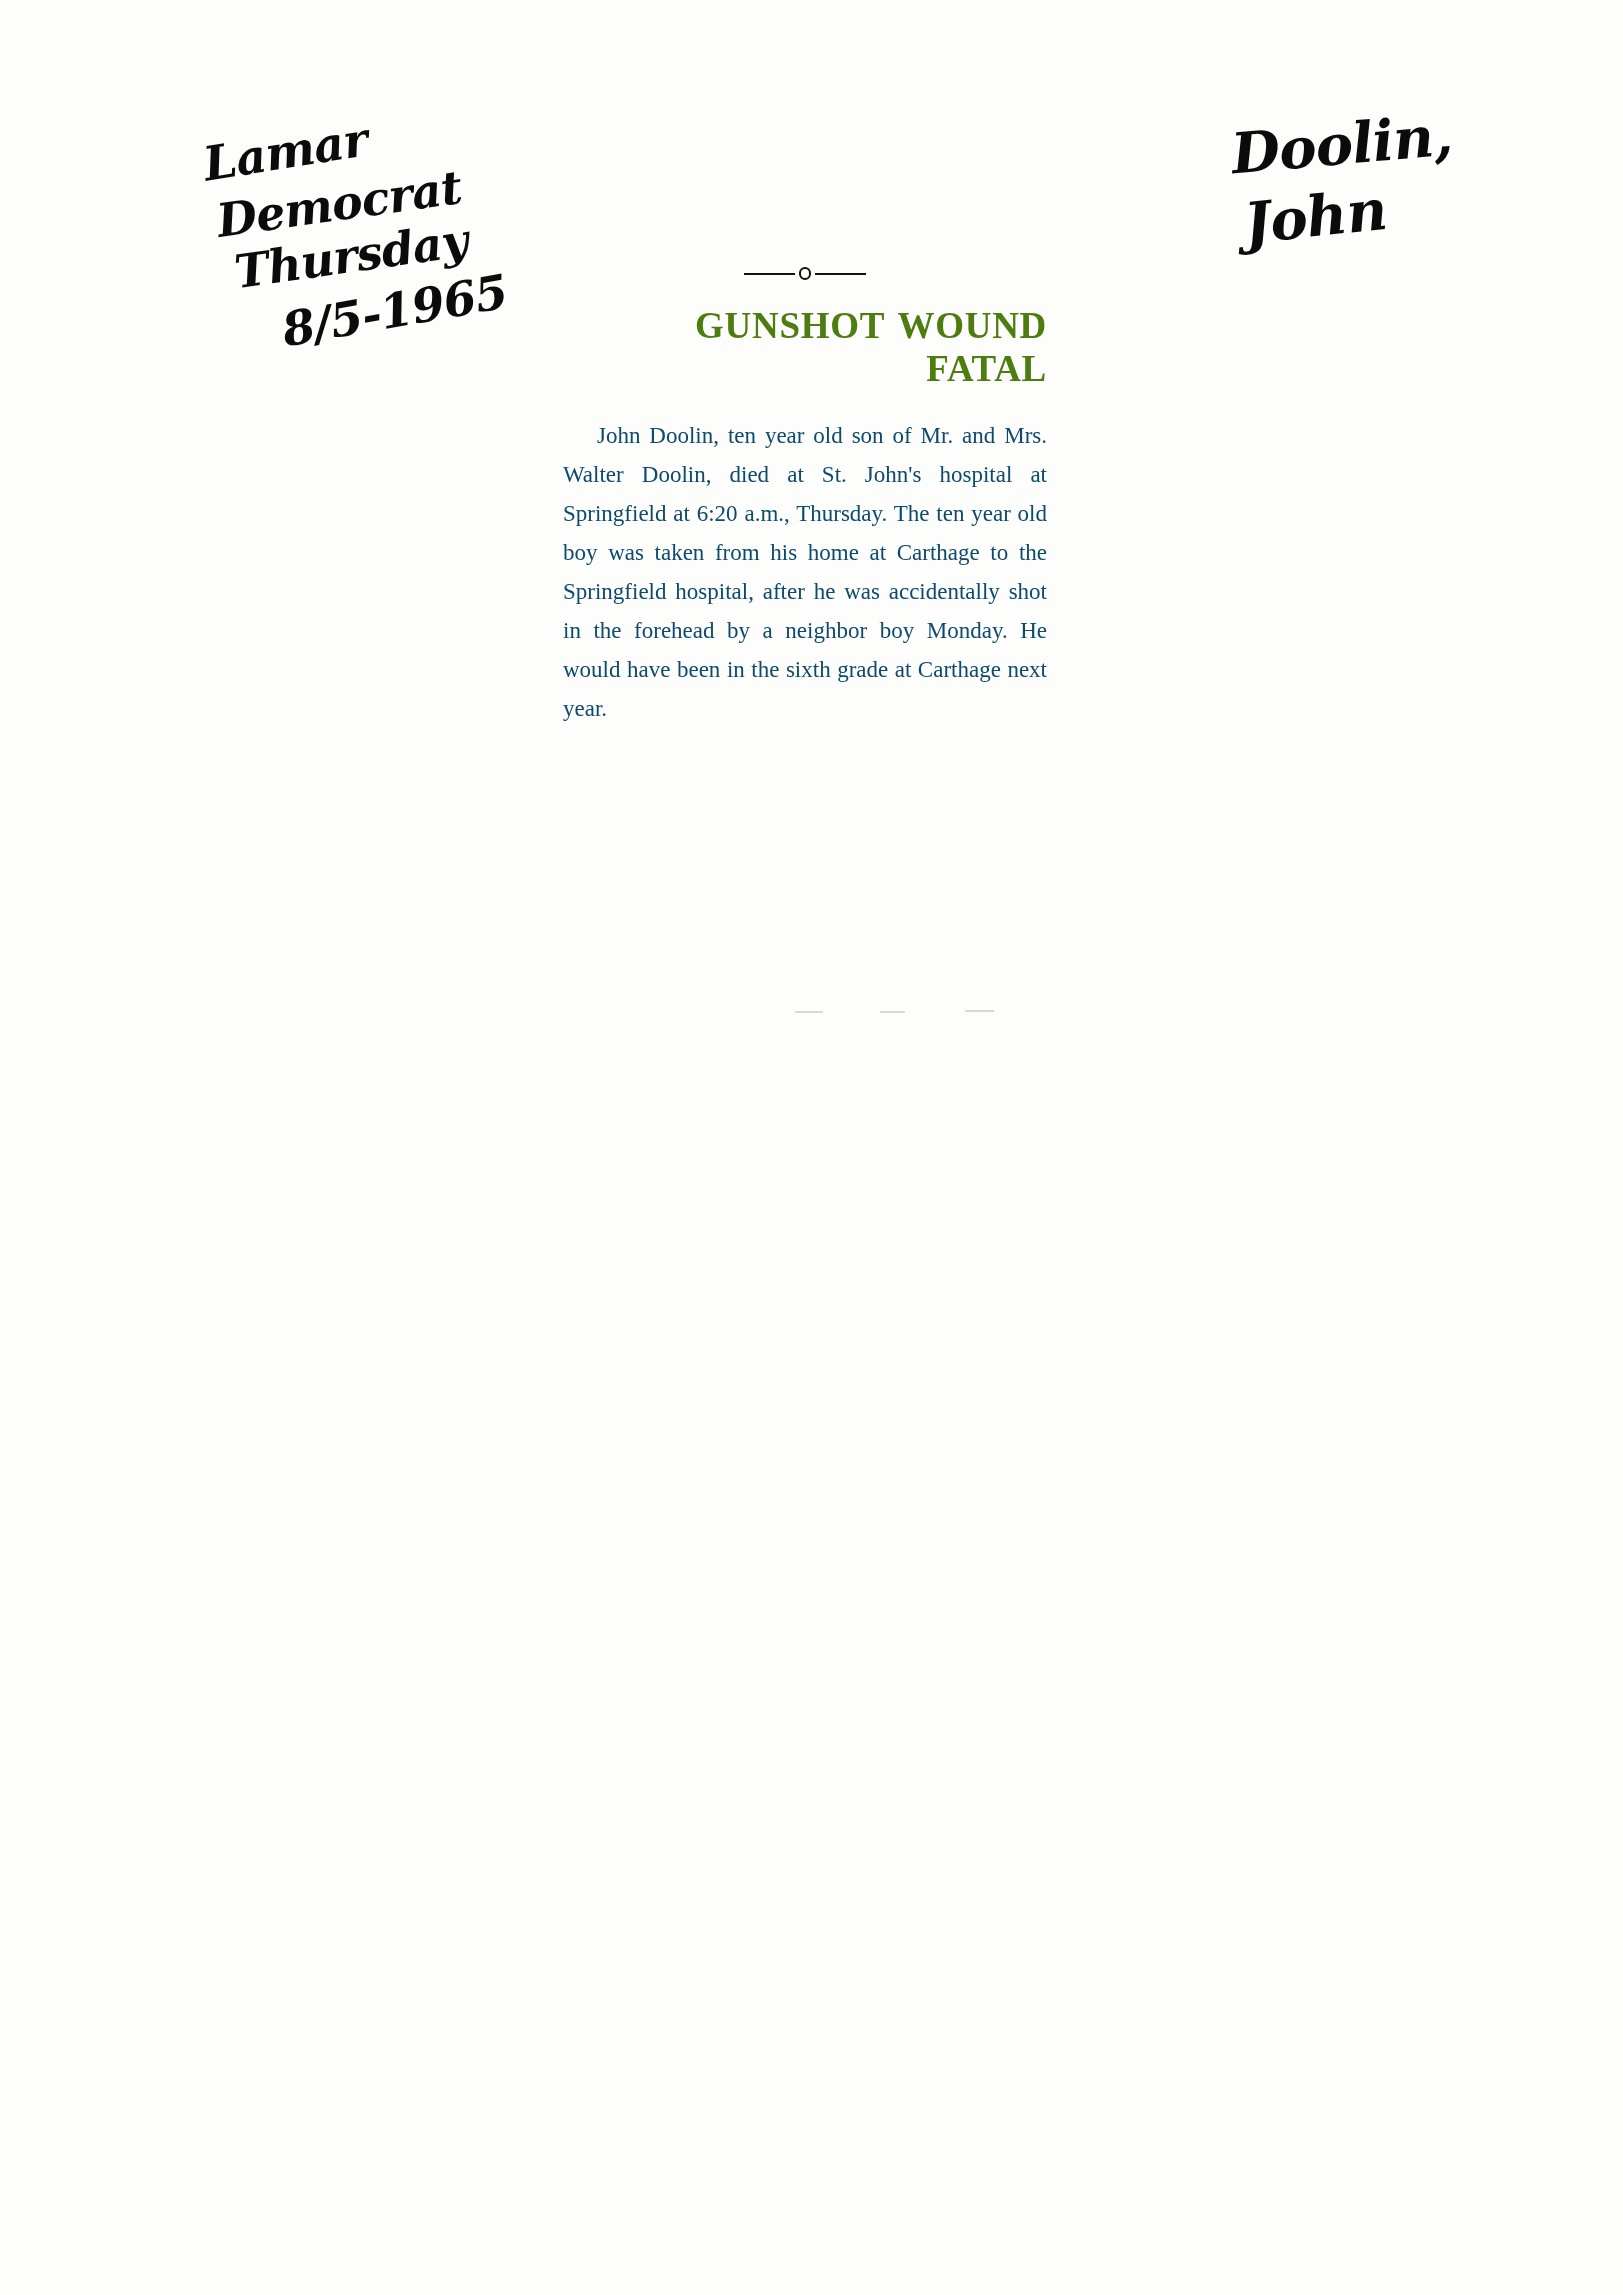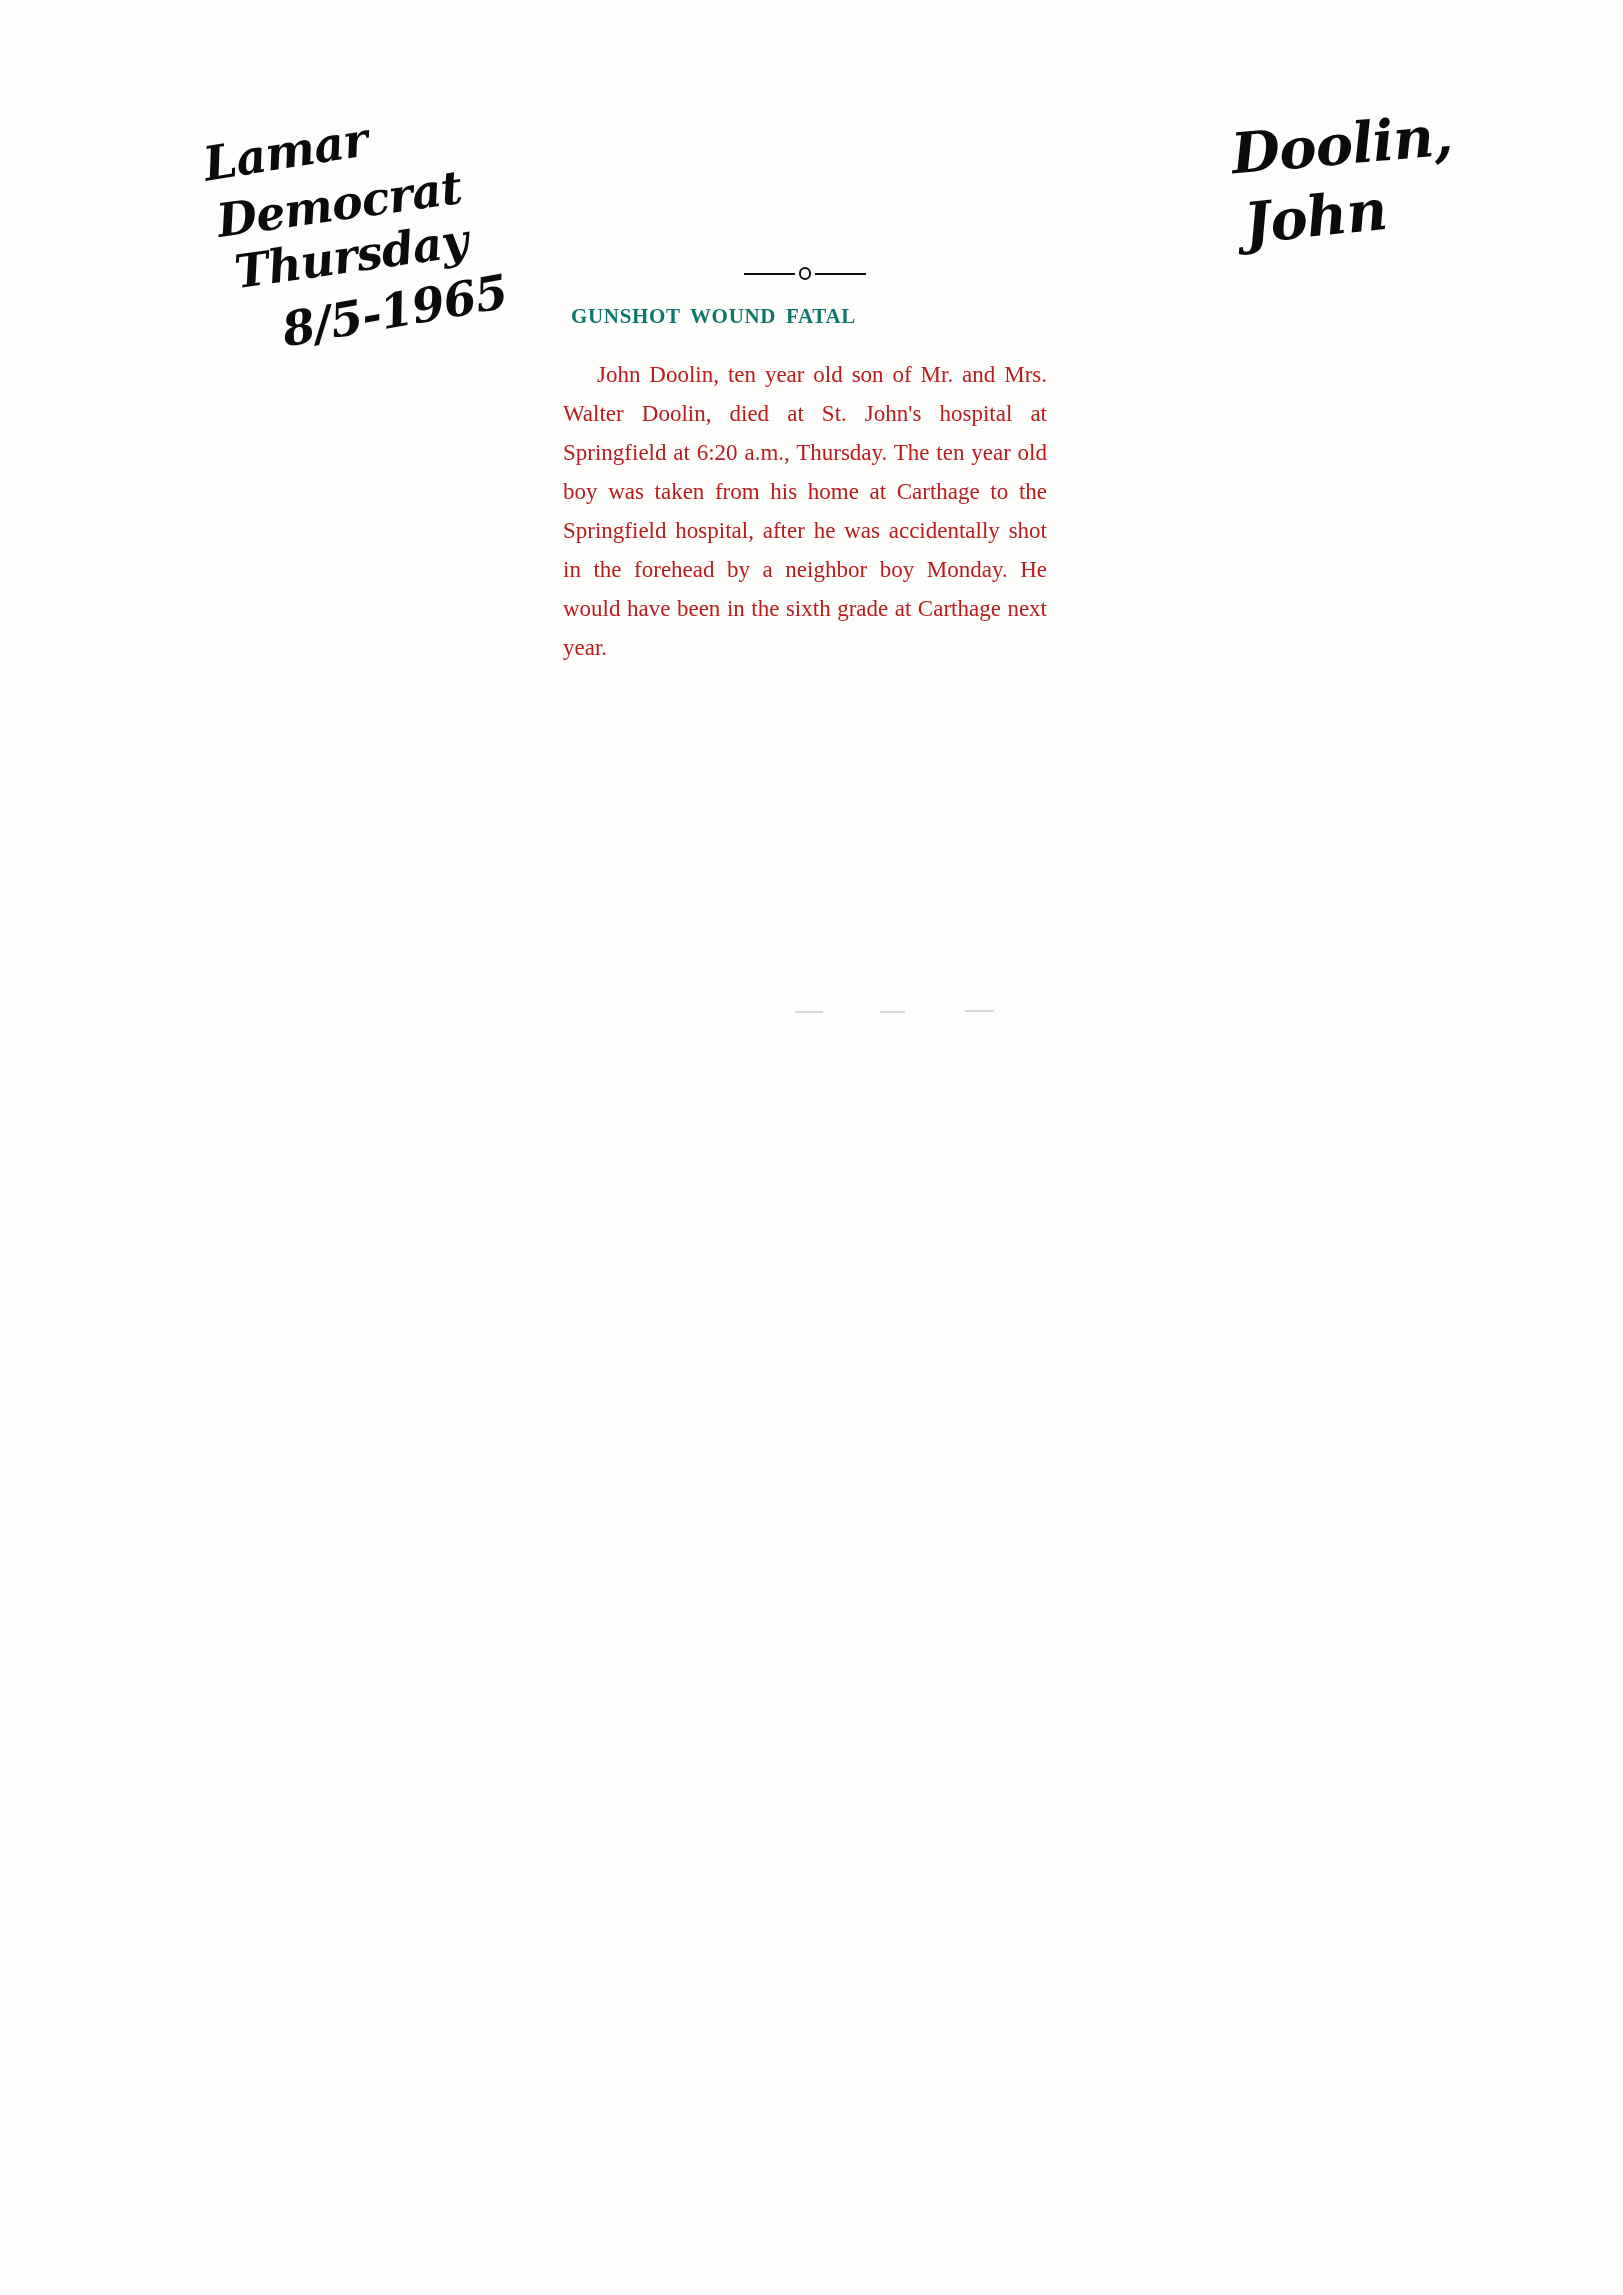--- a/index.html
+++ b/index.html
@@ -125,35 +125,35 @@
     width: 8.5px;
     height: 8.5px;
     border: 2px solid #111;
     border-radius: 50%;
     vertical-align: middle;
   }
 
   #headline {
     font-family: "Liberation Serif", serif;
     font-weight: 700;
-    font-size: 21px;
+    font-size: 37px;
     letter-spacing: 0.7px;
     word-spacing: 3.9px;
-    color: #0f766e;
-    text-align: left;
+    color: #4d7c0f;
+    text-align: right;
     margin: 0 0 26px 7.9px;
   }
 
   .para {
     font-family: "Liberation Serif", serif;
     font-size: 23px;
     line-height: 39px;
     text-align: justify;
     text-align-last: left;
-    color: #b91c1c;
+    color: #0c4a6e;
     margin: 0;
     text-indent: 34px;
     word-spacing: 0.7px;
   }
   .para + .para {
     margin-top: 0;
   }
 
   
   .speckle {

